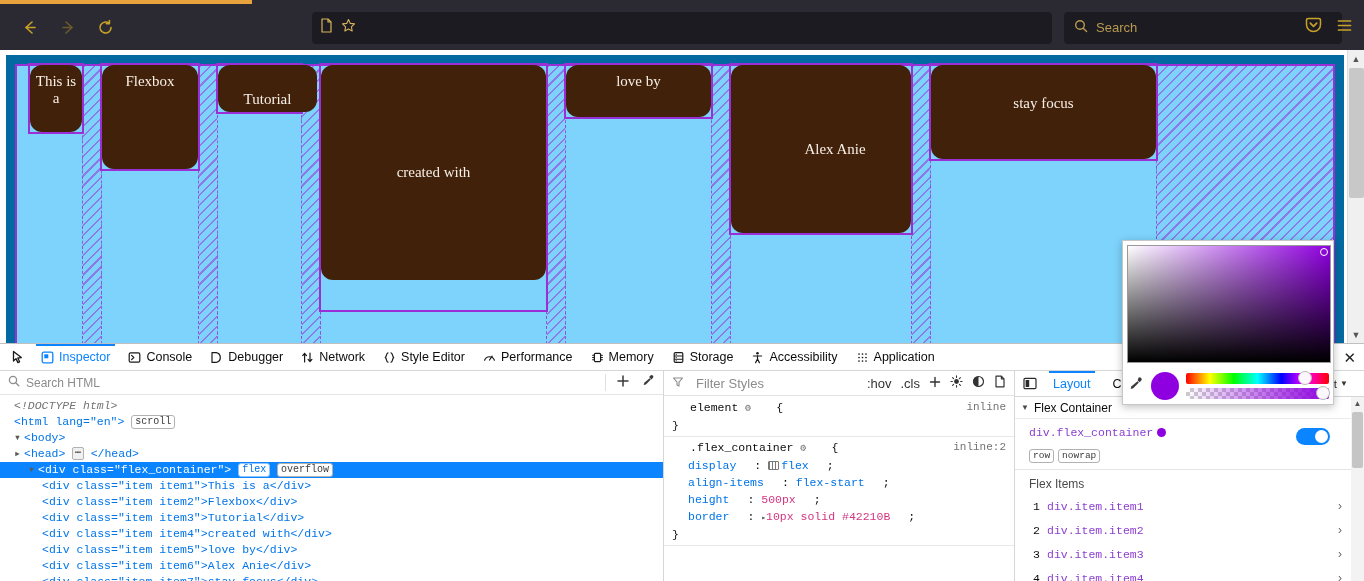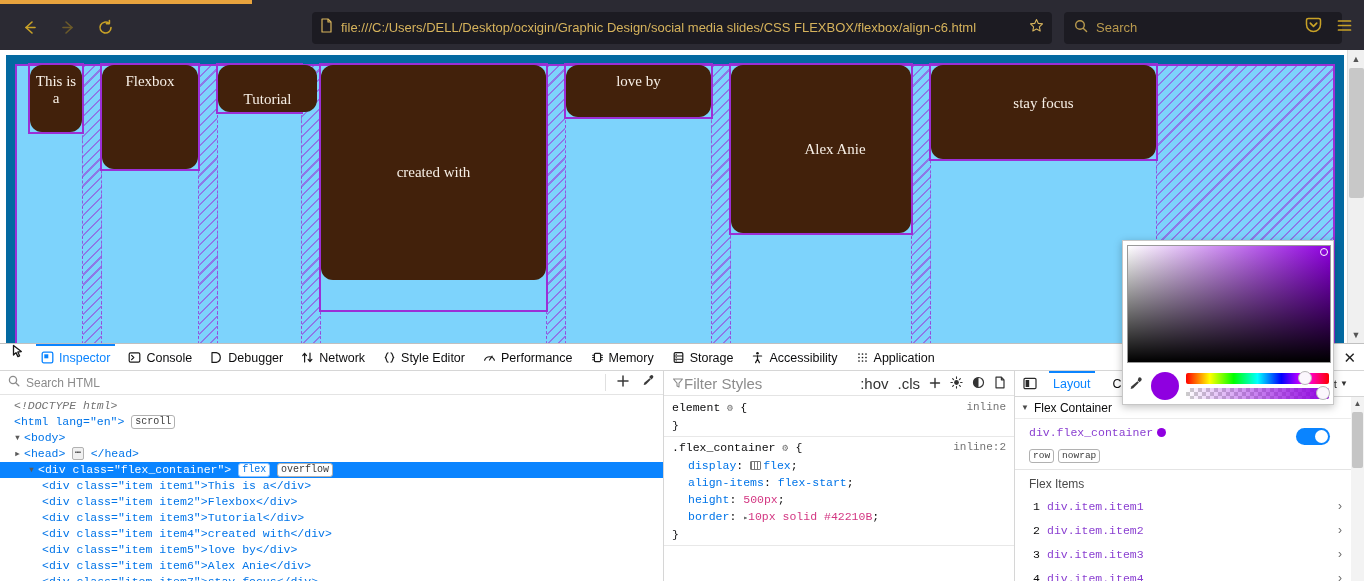--- a/index.html
+++ b/index.html
@@ -126,21 +126,21 @@
     position:absolute; top:-2px; width:14px; height:14px; border-radius:50%;
     background:#fbf7fd; border:1px solid #b9b9b9;
   }
 
   
   #devtools {
     position:absolute; left:0; top:343px; width:1364px; height:238px;
     background:#fff; border-top:1px solid #c0c0c0;
   }
   #dt-toolbar {
-    height:27px; display:flex; align-items:flex-start;
+    height:27px; display:flex; align-items:center;
     border-bottom:1px solid #d6d6d6; background:#fff; padding-left:4px;
     font-size:12.5px; color:#0c0c0d; position:relative;
   }
   .dt-pick { width:28px; display:flex; align-items:center; justify-content:center; }
   .dt-tab {
     display:flex; align-items:center; gap:5px; padding:0 9px; height:27px;
     white-space:nowrap; position:relative; color:#0c0c0d;
   }
   .dt-tab.active { color:#0a84ff; }
   .dt-tab.active::after {
@@ -186,32 +186,32 @@
     display:inline-block; border:1px solid #b1b1b1; border-radius:2px;
     padding:0 2px; font-size:9px; line-height:11px; background:#f0f0f0; vertical-align:2px;
   }
 
   
   #rules {
     position:absolute; left:664px; top:27px; width:351px; bottom:0;
     background:#fff; border-right:1px solid #d6d6d6;
   }
   #rules-toolbar {
-    height:25px; display:flex; align-items:center; gap:0; padding:0 8px;
-    border-bottom:1px solid #e4e4e4; font-size:15px; color:#8c8c8c;
+    height:25px; display:flex; align-items:center; gap:12px; padding:0 8px;
+    border-bottom:1px solid #e4e4e4; font-size:13px; color:#8c8c8c;
   }
   #rules-toolbar .rt-right { margin-left:auto; display:flex; align-items:center; gap:9px; color:#333; }
   #rules-body {
     position:absolute; left:0; right:0; top:26px; bottom:0;
     font-family:"Liberation Mono", monospace; font-size:11.5px; line-height:17px;
     color:#18181b; overflow:hidden;
   }
   .rule { padding:2px 8px; border-bottom:1px solid #e8e8e8; position:relative; }
   .rule .src { position:absolute; right:8px; top:2px; color:#737373; font-size:11px; }
-  .sel-name { color:#0c0c0d; }
+  .sel-name { color:#0c0c0d;margin-left:18px; }
   .prop { color:#0074e8; padding-left:16px; }
   .val { color:#d33682; }
   .val-kw { color:#0074e8; }
   .mini-icon {
     display:inline-block; width:11px; height:9px; border:1px solid #777;
     border-radius:1px; vertical-align:-1px; margin-right:2px;
     background:repeating-linear-gradient(90deg,#777 0 1px, #fff 1px 3px);
   }
   .gear-sm { color:#6b6b6b; font-size:10px; }
   .tri { color:#5a5a5a; font-size:8px; }
@@ -300,21 +300,20 @@
   </div>
 
   <div id="url-wrap">
     <div id="url-bar">
       <span>
         <svg width="13" height="15" viewBox="0 0 13 15">
             <path d="M2 1 H8 L11 4 V14 H2 Z" fill="none" stroke="#d6b35c" stroke-width="1.2" stroke-linejoin="round"></path>
             <path d="M8 1 V4 H11" fill="none" stroke="#d6b35c" stroke-width="1.2" stroke-linejoin="round"></path>
           </svg>
       </span>
-      <span id="url-text">file:///C:/Users/DELL/Desktop/ocxigin/Graphic Design/social media slides/CSS FLEXBOX/flexbox/align-c6.html</span>
       <span>
         <svg width="15" height="15" viewBox="0 0 15 15">
             <path d="M7.5 1.5 L9.3 5.4 L13.5 5.9 L10.4 8.8 L11.2 13 L7.5 11 L3.8 13 L4.6 8.8 L1.5 5.9 L5.7 5.4 Z" fill="none" stroke="#d6b35c" stroke-width="1.1" stroke-linejoin="round"></path>
           </svg>
       </span>
     </div>
 
     <div id="search-bar">
       <span>
         <svg width="14" height="14" viewBox="0 0 14 14">

